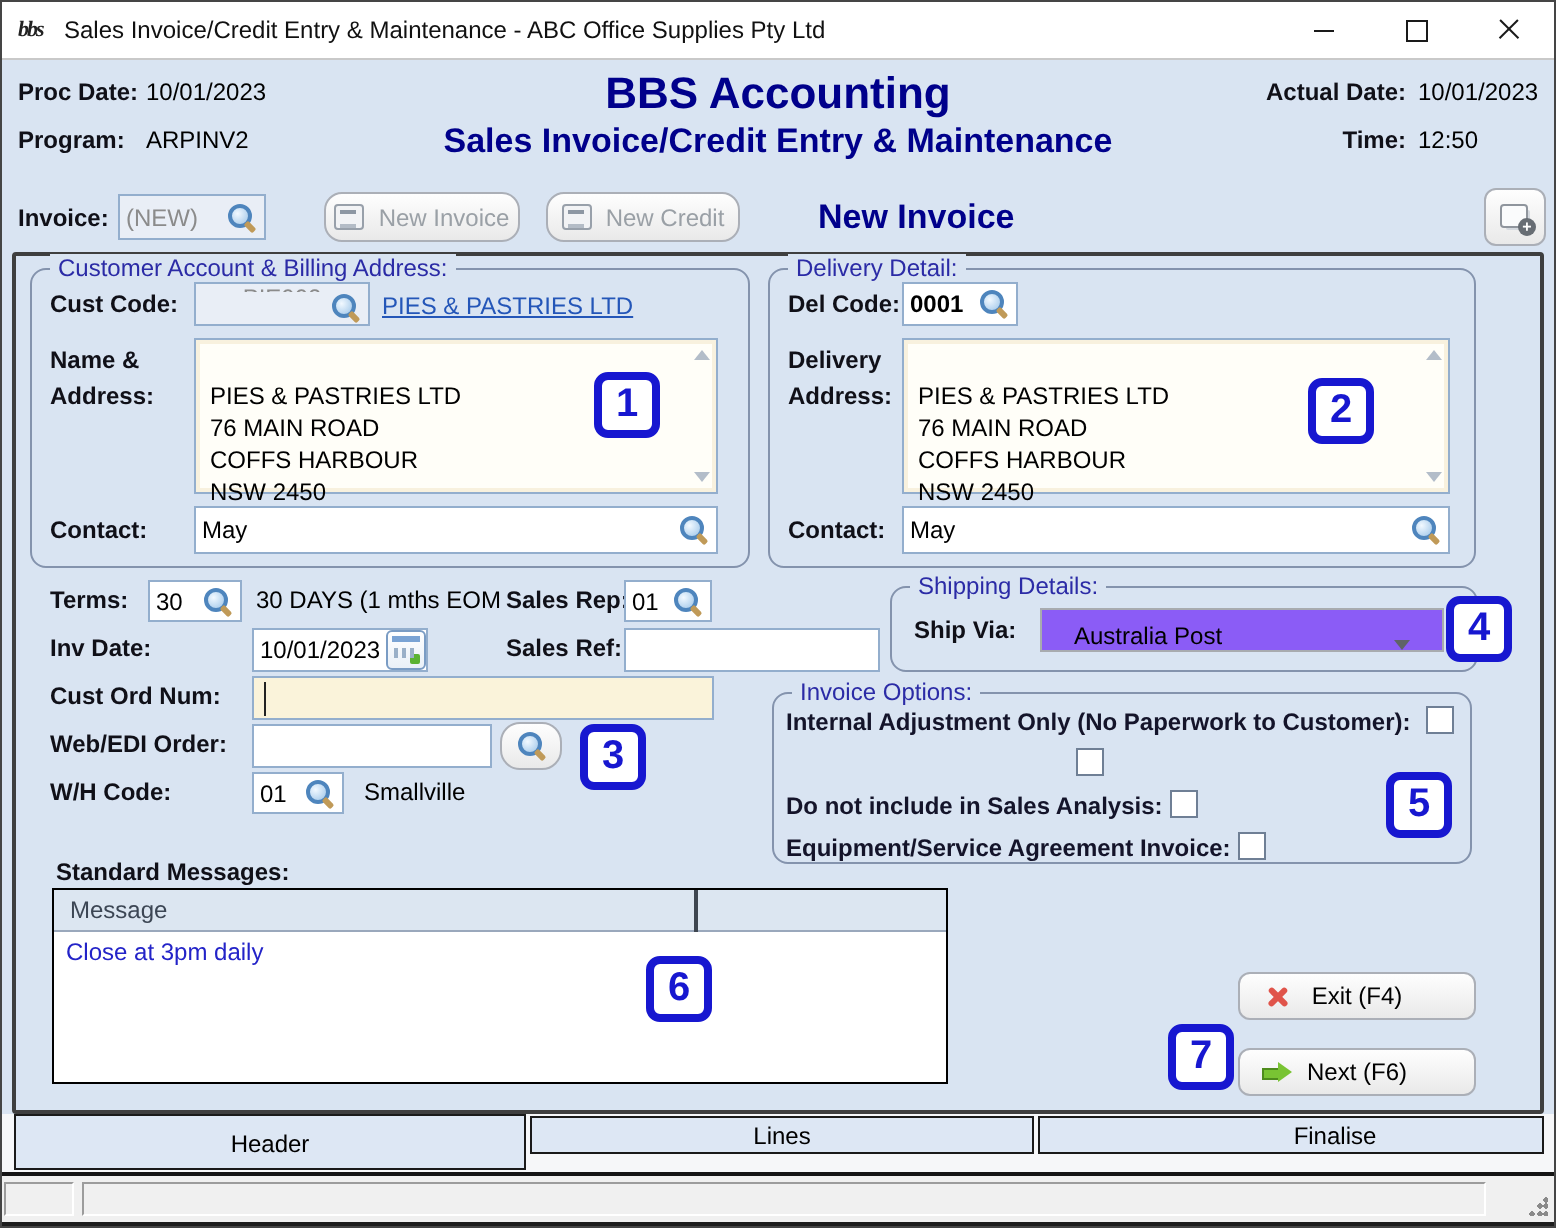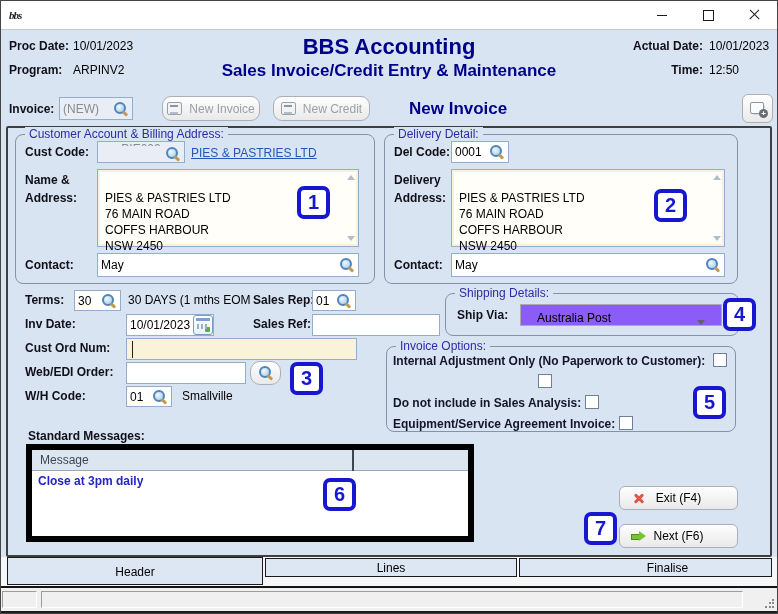--- a/index.html
+++ b/index.html
@@ -82,26 +82,26 @@
 
   
   .dd{position:absolute;box-sizing:border-box;background:#8b5cf6;border:1px solid #a8abaf;display:flex;align-items:flex-end;padding:0 16px;}
   .dd .chev{margin-left:auto;width:0;height:0;border-left:4px solid transparent;border-right:4px solid transparent;border-top:5px solid #5f6368;}
 
   
   .cb{position:absolute;width:14px;height:14px;box-sizing:border-box;background:#fff;border:1px solid #6f7f95;}
   .optlabel{font-weight:bold;color:#14142a;}
 
   
-  .grid{position:absolute;box-sizing:border-box;background:#fff;border:6px solid #000000;}
+  .grid{position:absolute;box-sizing:border-box;background:#fff;border:1px solid #000000;}
   .grid-header{position:absolute;left:0;right:0;top:0;height:21px;background:#dce6f1;border-bottom:1px solid #9aa8bc;
     color:#3c4654;line-height:21px;padding-left:8px;box-sizing:border-box;}
   .grid-divider{position:absolute;left:320px;top:0;width:2px;height:21px;background:#3e4650;}
   .grid-row{position:absolute;left:0;right:0;top:22px;height:18px;line-height:18px;padding-left:6px;
-    color:var(--c-message_text,#2323c8);font-weight:bold;}
+    color:var(--c-message_text,#2323c8);}
 
   
   .ann{position:absolute;width:33px;height:33px;box-sizing:border-box;background:#fff;
     border:4px solid var(--c-annotation,#1717d0);border-radius:7px;color:var(--c-annotation,#1717d0);
     font:bold 20px "Liberation Sans",sans-serif;display:flex;align-items:center;justify-content:center;z-index:30;}
 
   
   .main-frame{position:absolute;left:5px;top:125px;width:766px;height:431px;box-sizing:border-box;
     border:2px solid #3f3f3f;border-radius:2px;}
 
@@ -125,20 +125,21 @@
                radial-gradient(circle 1.4px at 9px 2px,#8a8a8a 95%,transparent);}
   .bottom-strip{position:absolute;left:0;top:610px;right:0;height:4px;background:#1d1d1d;}
 </style>
 </head>
 <body>
 
 <div class="window">
 
   <div class="titlebar">
     <span class="app-icon">bbs</span>
+    <span class="title-text">Sales Invoice/Credit Entry &amp; Maintenance - ABC Office Supplies Pty Ltd</span>
     <div class="win-btn" style="right:92px;">
         <span class="glyph-min"></span>
       </div>
     <div class="win-btn" style="right:46px;">
         <span class="glyph-max"></span>
       </div>
     <div class="win-btn" style="right:0;">
         <span class="glyph-close"></span>
       </div>
   </div>
@@ -196,21 +197,21 @@
   <span class="abs hlabel" style="left:24px;top:257px;">Contact:</span>
   <div class="field" style="left:96px;top:252px;width:262px;height:24px;">
     <span class="fv">May</span>
     <span class="mag"></span>
   </div>
 
   <div class="group" style="left:383px;top:133px;width:354px;height:150px;">
     <span class="legend">Delivery Detail:</span>
   </div>
   <span class="abs hlabel" style="left:393px;top:144px;">Del Code:</span>
-  <div class="field" style="left:450px;top:140px;width:58px;height:22px;">
+  <div class="field" style="left:450px;top:140px;width:58px;height:22px;font-weight:bold;">
     <span class="fv">0001</span>
     <span class="mag"></span>
   </div>
   <span class="abs hlabel pre" style="left:393px;top:170px;">Delivery
 Address:</span>
   <div class="addr" style="left:450px;top:168px;width:274px;height:78px;">
     <span>PIES &amp; PASTRIES LTD
 76 MAIN ROAD
 COFFS HARBOUR
 NSW 2450</span>

